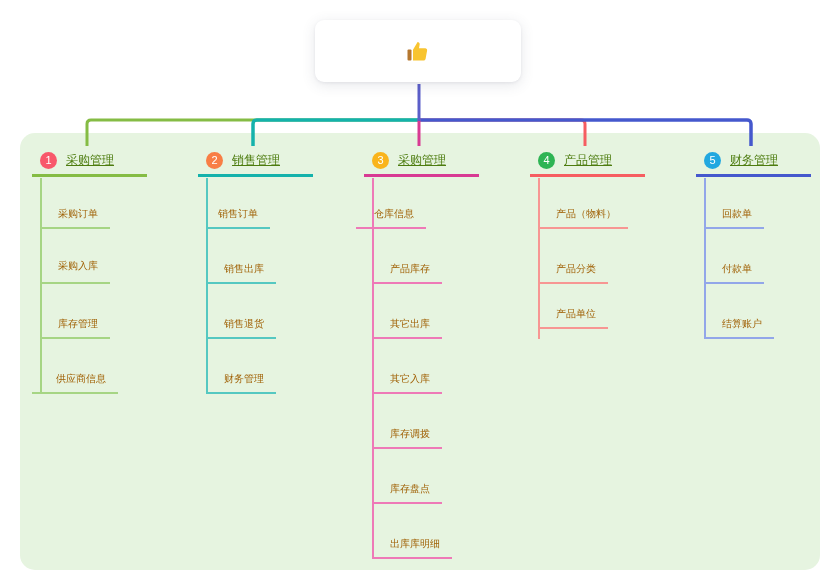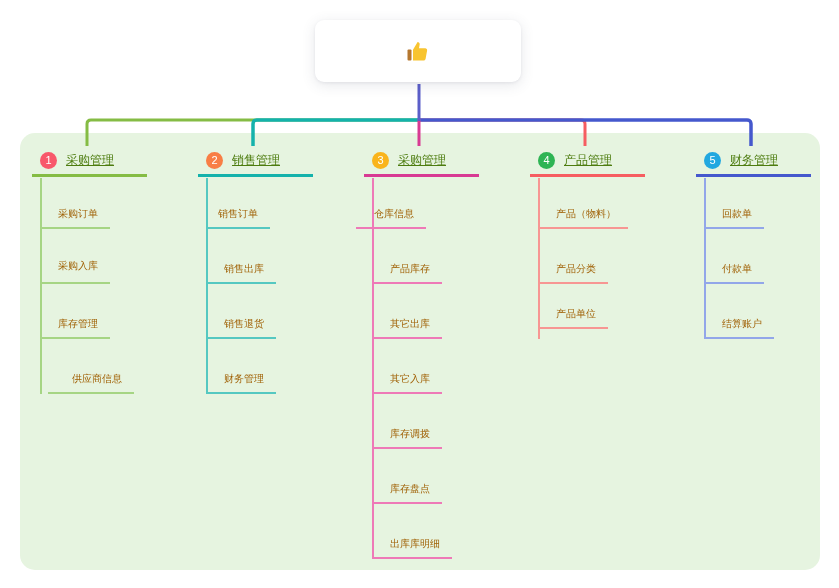--- a/index.html
+++ b/index.html
@@ -86,21 +86,21 @@
       <div class="vline" style="left: 40px; top: 178px; height: 216px; background: rgb(166, 213, 132);"></div>
       <div class="child" style="left: 40px; top: 201px; color: rgb(166, 213, 132);">
         <span>采购订单</span>
       </div>
       <div class="child" style="left: 40px; top: 256px; color: rgb(166, 213, 132); align-items: center;">
         <span>采购入库</span>
       </div>
       <div class="child" style="left: 40px; top: 311px; color: rgb(166, 213, 132);">
         <span>库存管理</span>
       </div>
-      <div class="child" style="left: 48px; top: 366px; color: rgb(166, 213, 132); padding-left: 24px;">
+      <div class="child" style="left: 32px; top: 366px; color: rgb(166, 213, 132); padding-left: 24px;">
         <span>供应商信息</span>
       </div>
       <div class="branch-title" style="left: 198px; top: 147px; color: rgb(20, 178, 171);">
         <span class="badge" style="background: rgb(248, 126, 69);">2</span>
         <span class="blabel">销售管理</span>
       </div>
       <div class="vline" style="left: 206px; top: 178px; height: 216px; background: rgb(85, 200, 193);"></div>
       <div class="child" style="left: 206px; top: 201px; color: rgb(85, 200, 193); padding-left: 12px;">
         <span>销售订单</span>
       </div>

